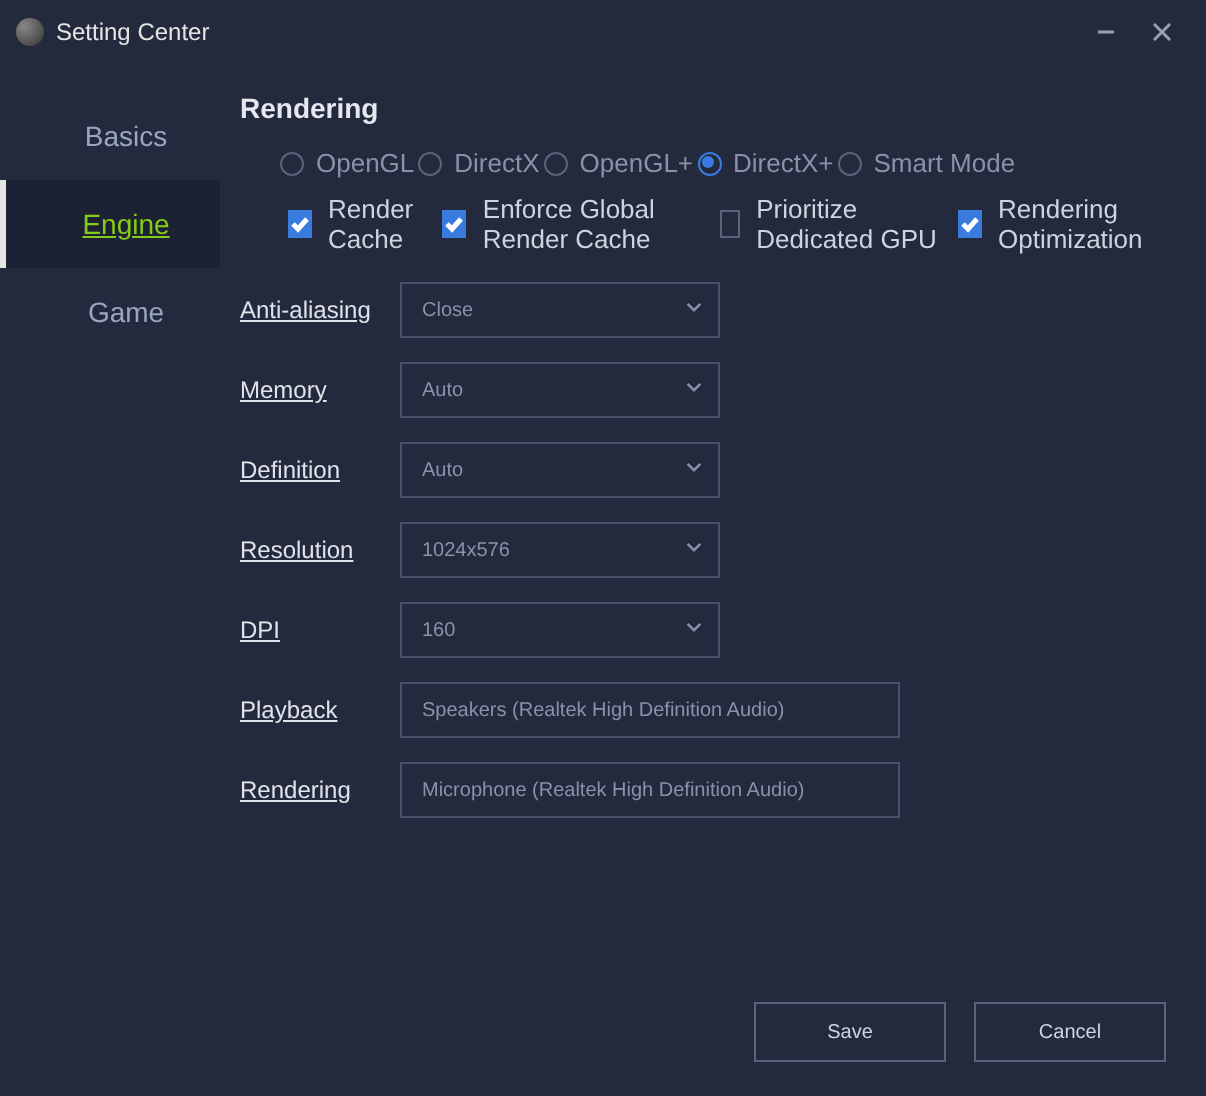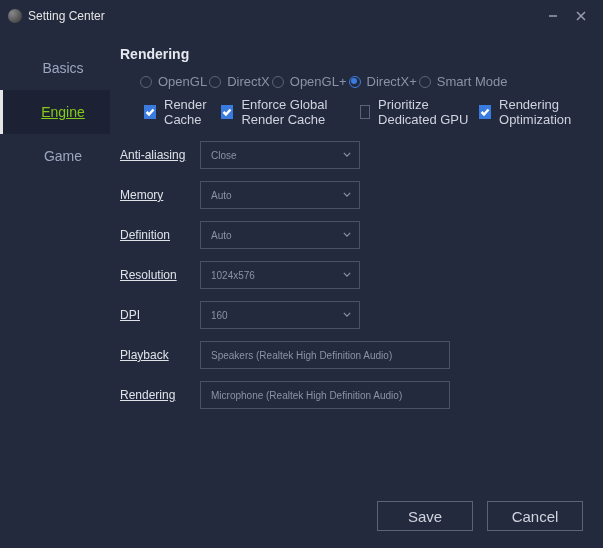--- a/index.html
+++ b/index.html
@@ -36,21 +36,21 @@
 .form-row { display: flex; align-items: center; margin-bottom: 12px; }
 .form-label { width: 80px; font-size: 12px; color: #e0e2ea; overflow: hidden; white-space: nowrap; text-decoration: underline; }
 .select { position: relative; height: 28px; border: 1px solid #4a5168; background: #242a3d; display: flex; align-items: center; padding: 0 24px 0 10px; color: #8a92a8; font-size: 10px; cursor: pointer; overflow: hidden; }
 .select.sm { width: 160px; }
 .select.lg { width: 250px; }
 .select .chev { position: absolute; right: 8px; top: 50%; transform: translateY(-50%); }
 .select .chev svg { width: 8px; height: 8px; stroke: #8a92a8; stroke-width: 1.5; fill: none; }
 .select .val { overflow: hidden; white-space: nowrap; }
 
 .footer { height: 64px; display: flex; justify-content: flex-end; align-items: center; gap: 14px; padding-right: 20px; border-top: 0; }
-.btn { width: 96px; height: 30px; border: 1px solid #5a6378; background: transparent; color: #d0d4df; font-size: 15px; display: flex; align-items: center; justify-content: center; cursor: pointer; }
+.btn { width: 96px; height: 30px; border: 1px solid #5a6378; background: transparent; color: #d0d4df; font-size: 10px; display: flex; align-items: center; justify-content: center; cursor: pointer; }
 </style>
 </head>
 <body>
 
 <div class="window">
 
   <div class="titlebar">
     <span class="title-icon"></span>
     <span class="title-text">Setting Center</span>
     <span class="win-btn">

